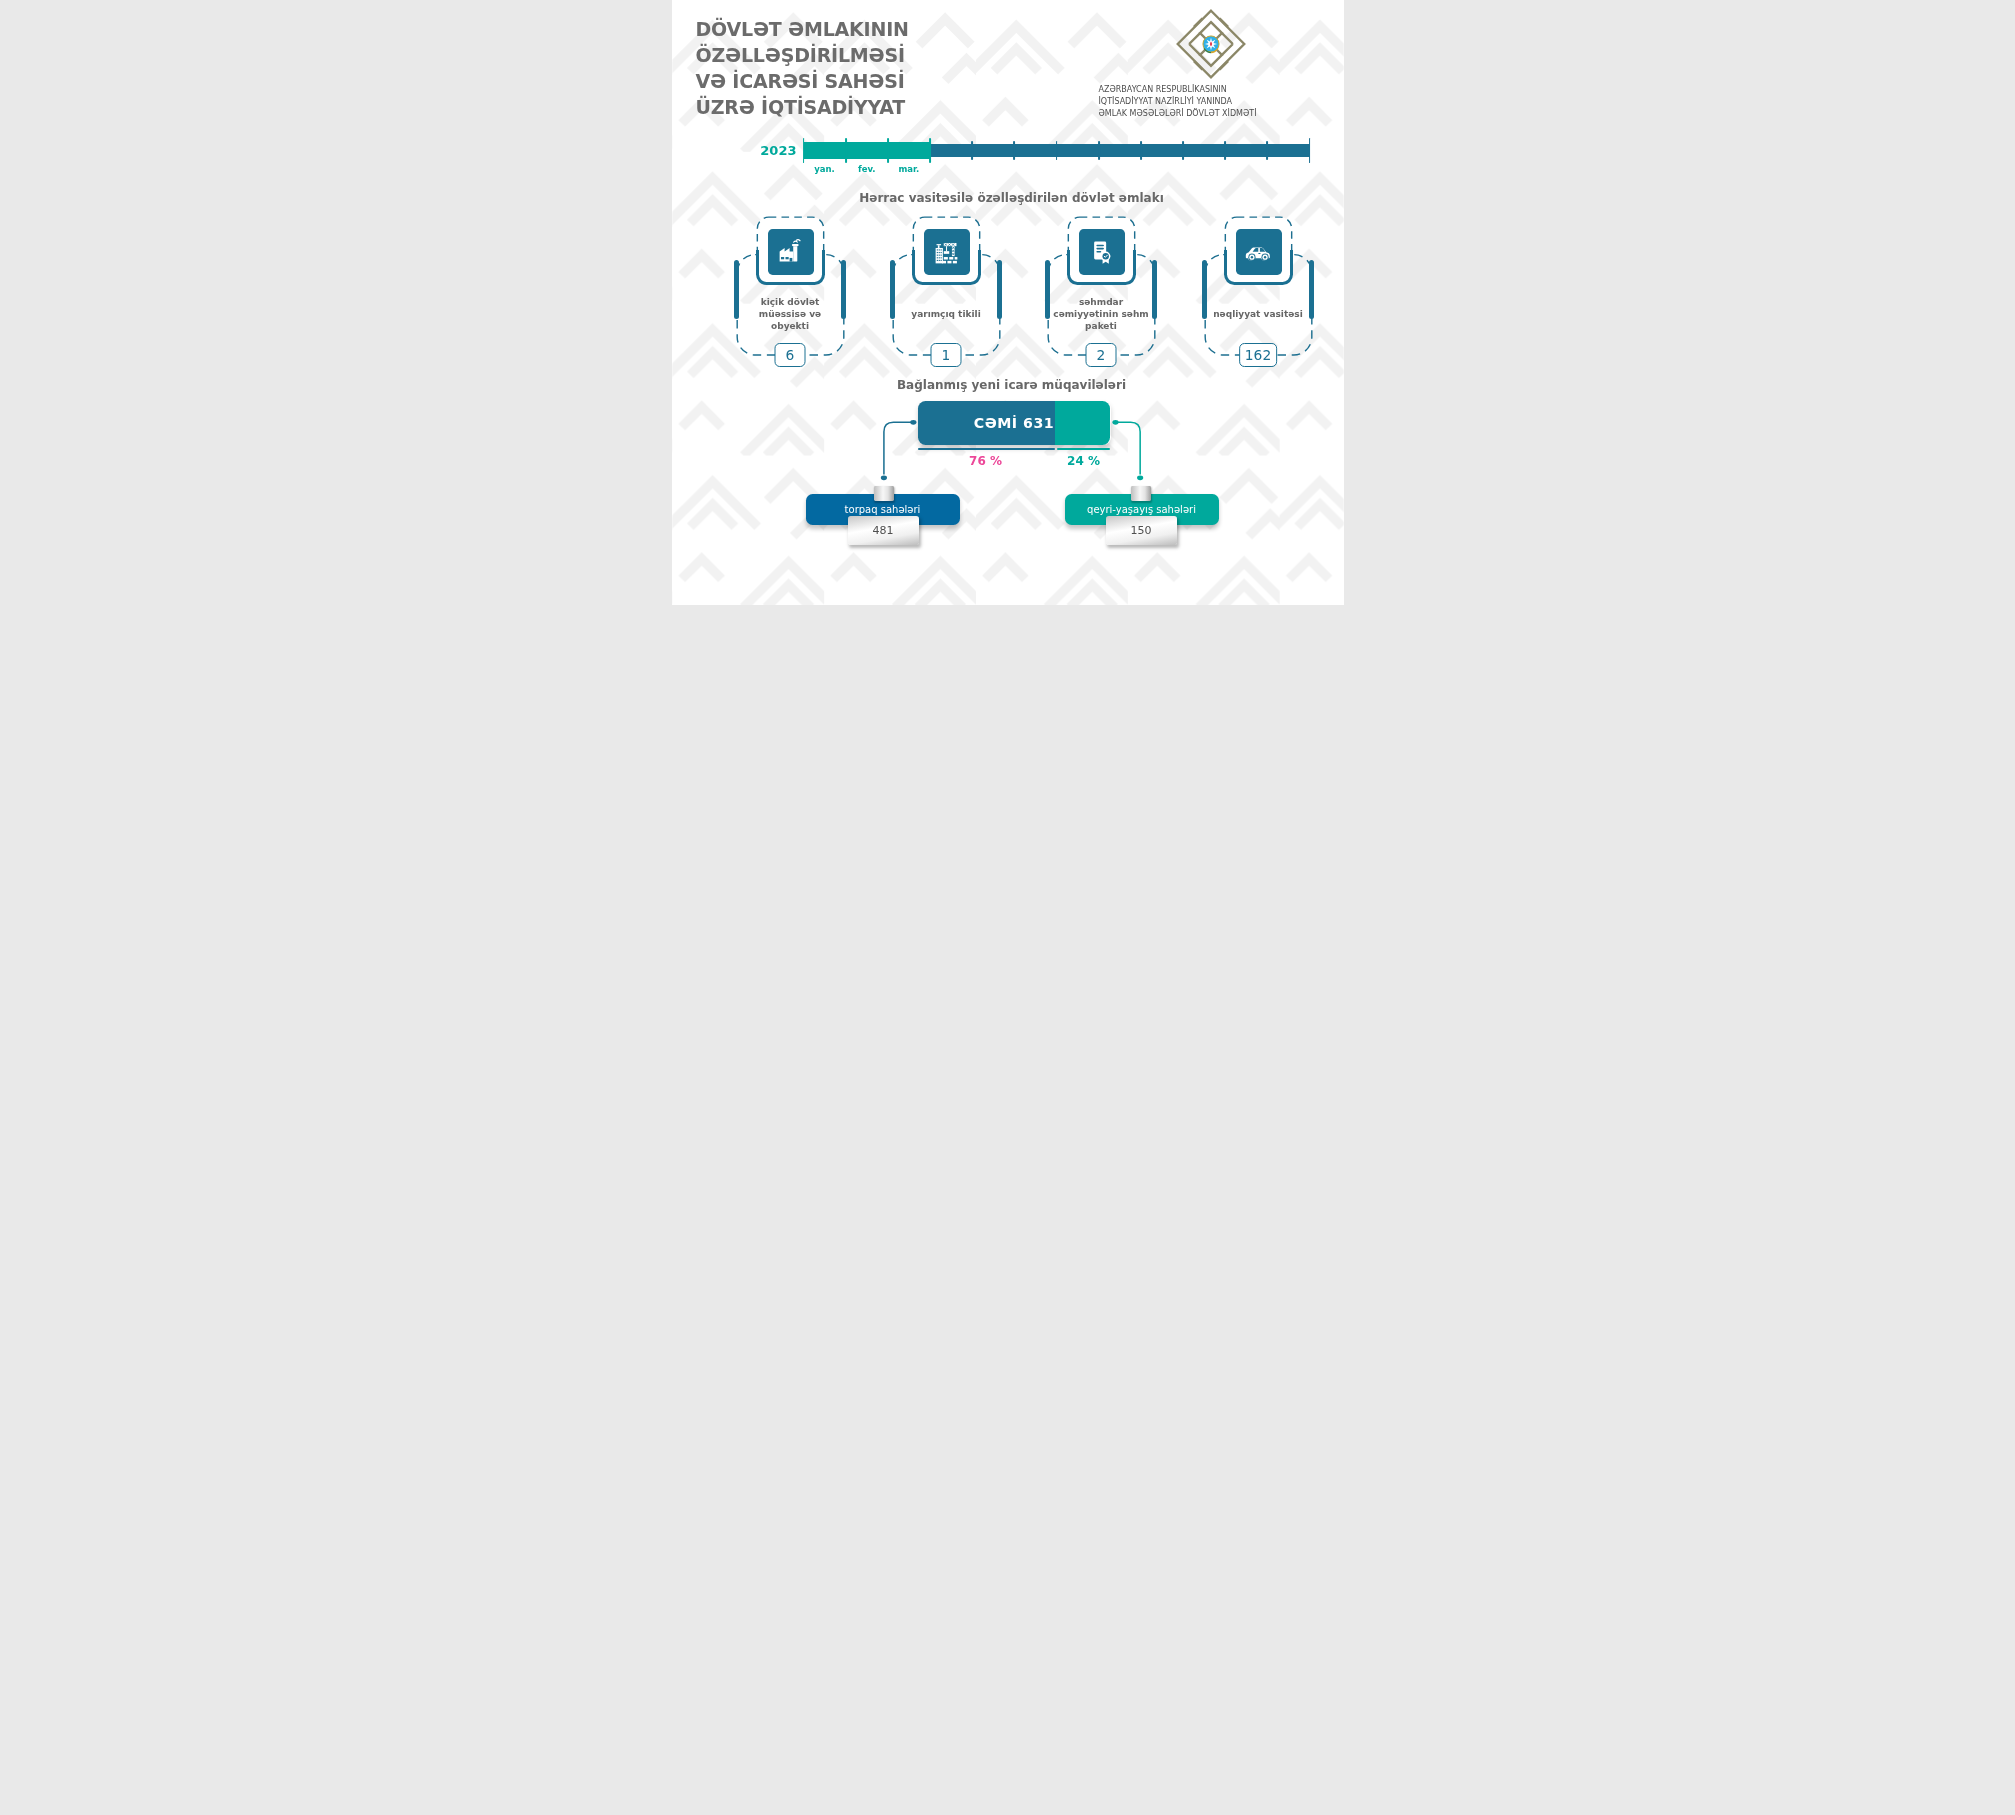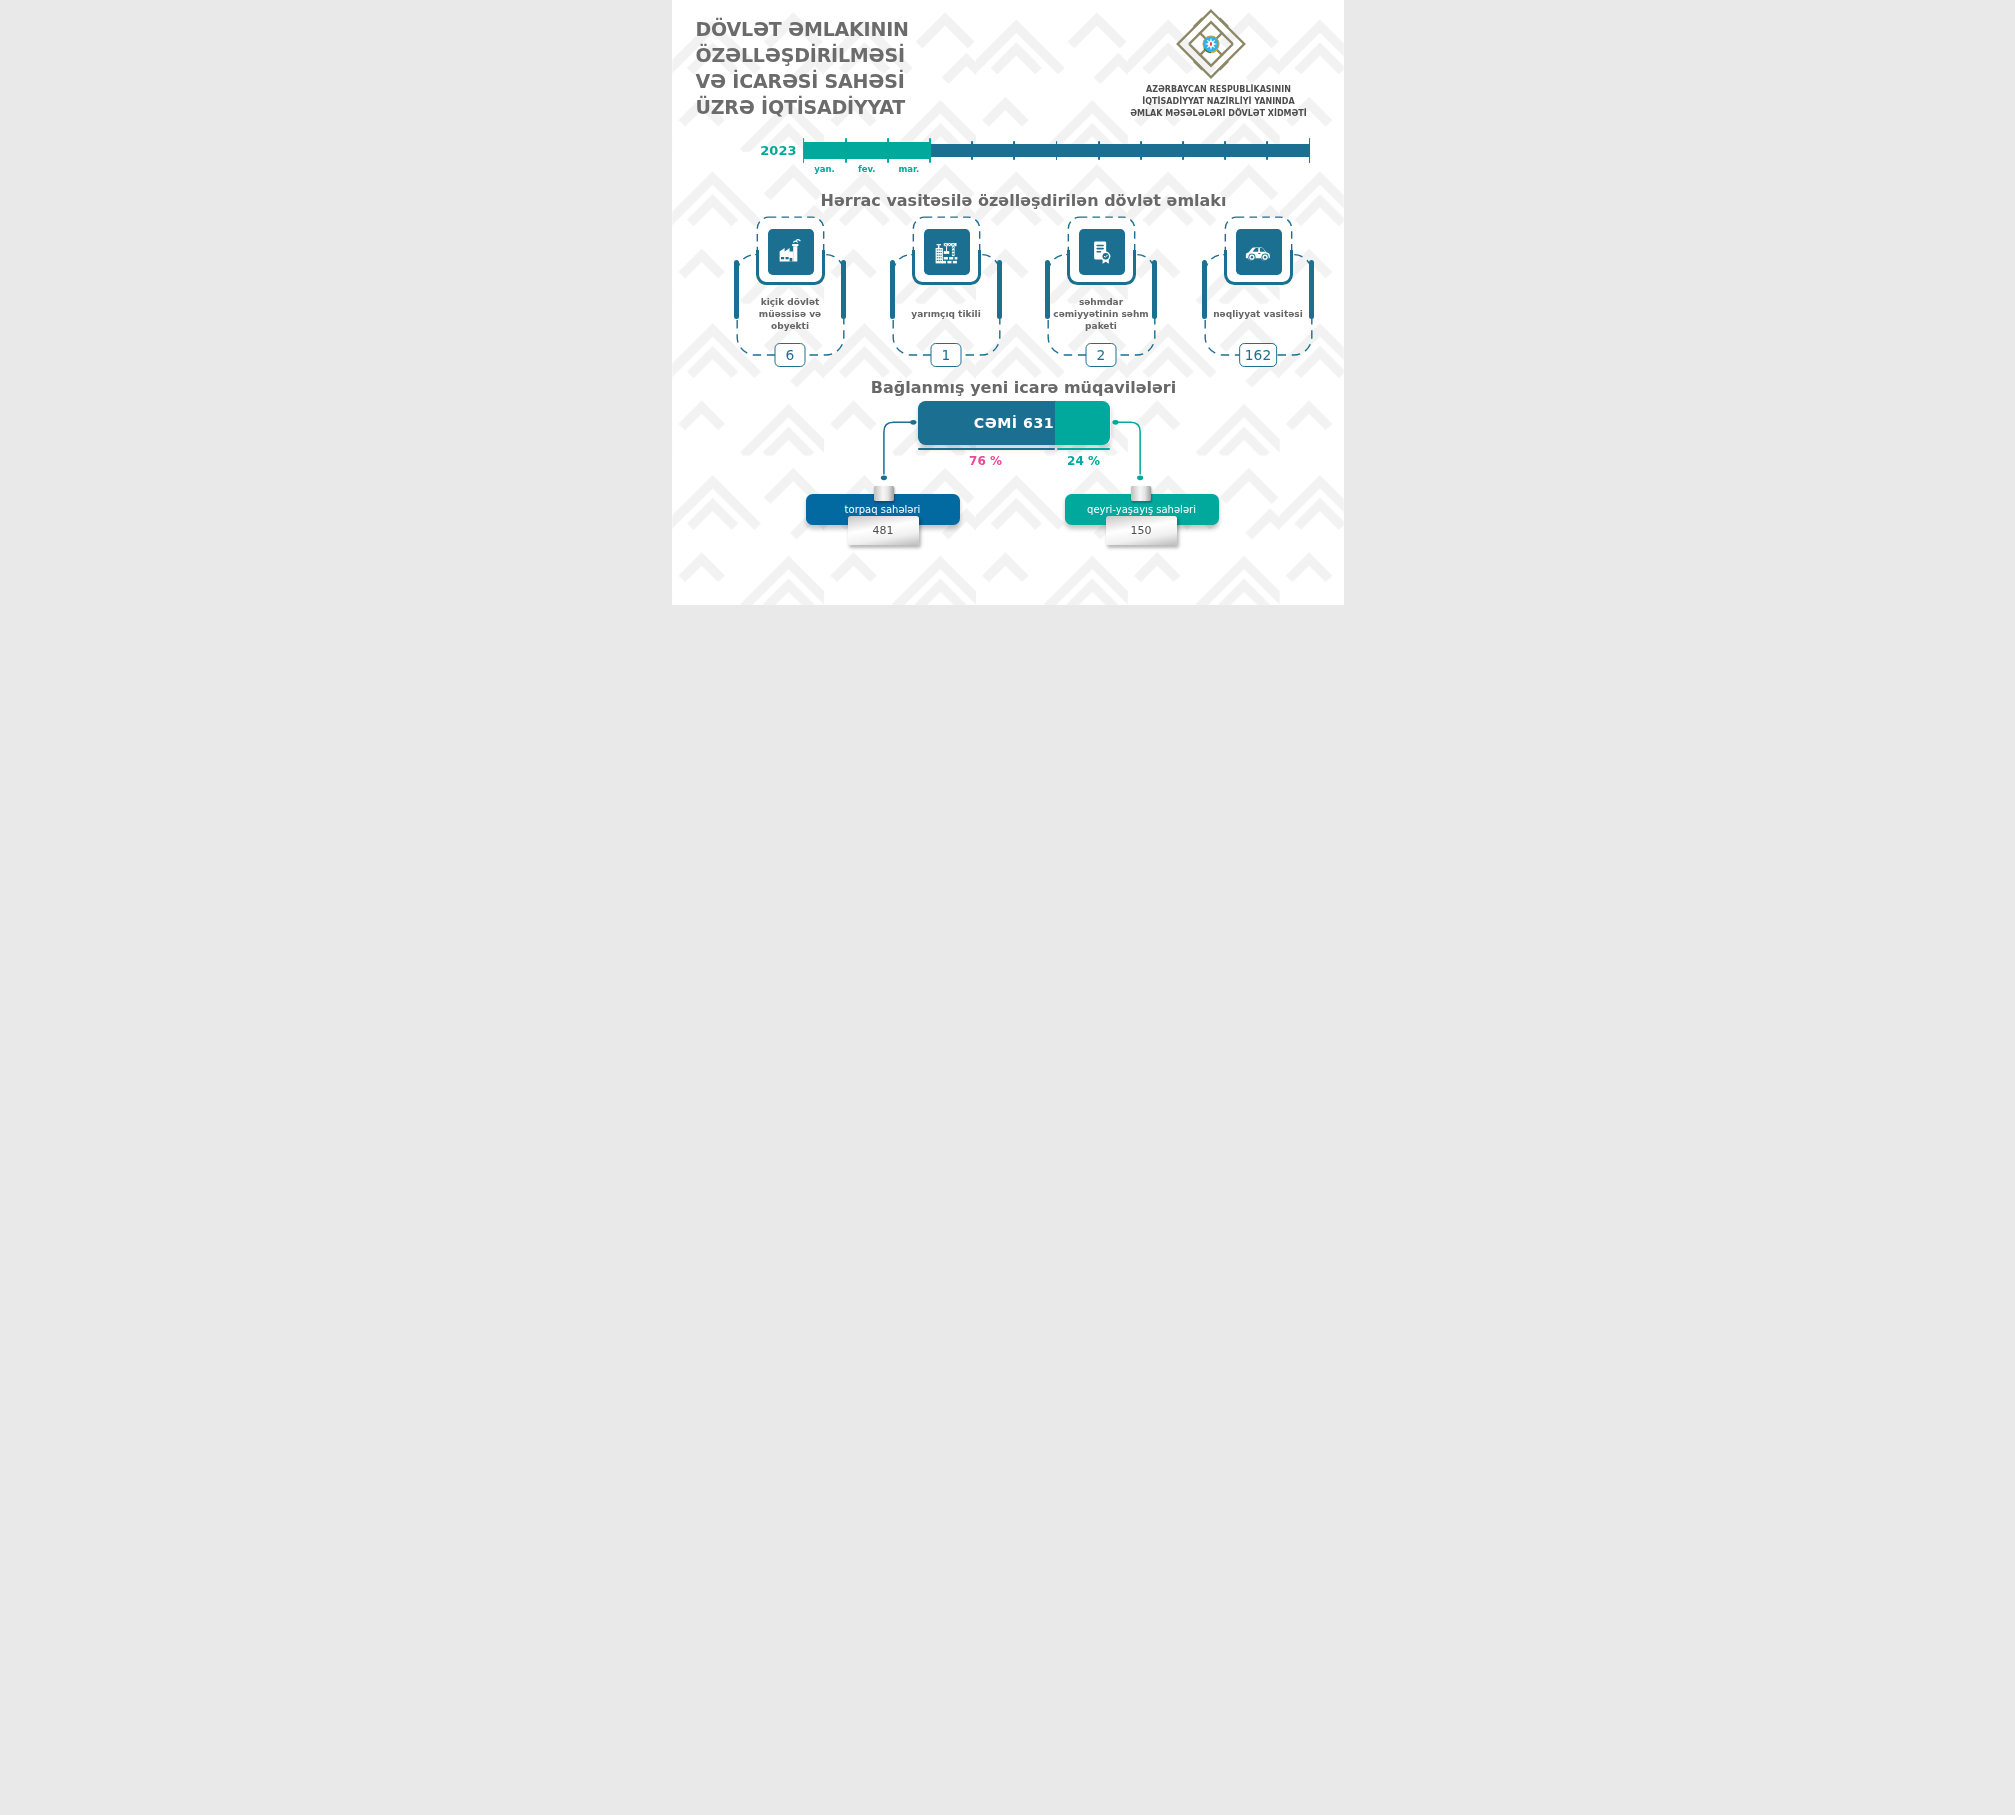--- a/index.html
+++ b/index.html
@@ -11,38 +11,38 @@
   }
   .abs{position:absolute;}
   
   #bg-pattern{position:absolute;inset:0;z-index:0;}
   .layer{position:absolute;inset:0;z-index:1;}
 
   
   #main-title{left:24px;top:16px;width:294px;
     font-size:19px;line-height:26px;font-weight:bold;color:#6b6b6b;letter-spacing:-0.2px;}
   #logo{left:501px;top:5.7px;}
-  #org-name{left:427px;top:84px;width:240px;text-align:center;
-    font-size:8px;line-height:12px;font-weight:bold;color:#4d4d4d;}
+  #org-name{left:427px;top:84px;width:240px;
+    font-size:8px;line-height:12px;font-weight:normal;color:#4d4d4d;}
 
   
   #year-label{left:80px;top:142px;width:45px;height:17px;line-height:17px;
     text-align:right;font-size:13px;font-weight:bold;color:#00A99C;}
   #timeline-bar{left:132px;top:142px;width:506px;height:17px;}
   .seg-q1{position:absolute;left:0;top:0;width:25%;height:17px;background:#00A99C;}
   .seg-rest{position:absolute;left:25%;top:1.9px;width:75%;height:13.3px;background:#1B7092;}
   .tk{position:absolute;width:1.9px;transform:translateX(-50%);border-radius:0.9px;}
   .tk-teal{top:-3.8px;height:25px;background:#00A99C;}
   .tk-dark{top:-0.9px;height:19px;background:#1B7092;}
   .tk-end{top:-3.8px;height:25px;background:#1B7092;}
   .month{position:absolute;top:22px;transform:translateX(-50%);
     font-size:8.5px;font-weight:bold;color:#00A99C;}
 
-  .section-heading{left:16px;width:672px;text-align:center;
-    font-size:16px;font-weight:bold;color:#686868;}
+  .section-heading{left:4px;width:672px;text-align:center;
+    font-size:12px;font-weight:bold;color:#686868;}
   #auction-heading{top:191px;}
   #lease-heading{top:378px;}
 
   
   .card{position:absolute;top:216px;width:109px;height:153px;}
   .card-frame{position:absolute;left:0;top:0;}
   .bracket{position:absolute;left:20px;top:34px;width:69px;height:35px;
     background:#ffffff;border:3.8px solid #1B7092;border-top:none;
     border-radius:0 0 10.4px 10.4px;}
   .icon-box{position:absolute;left:32px;top:13px;width:46px;height:46px;

